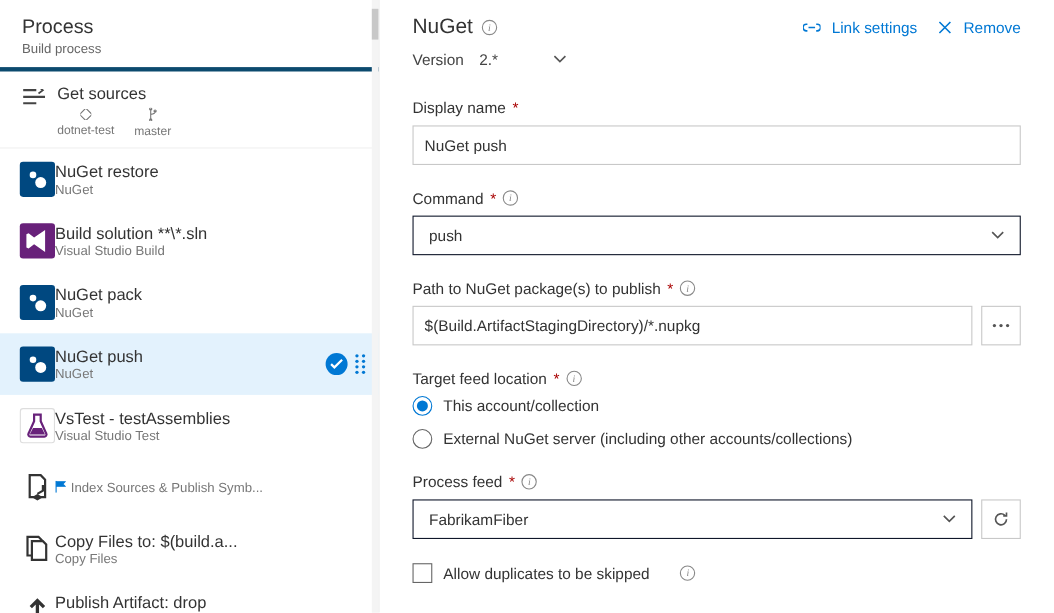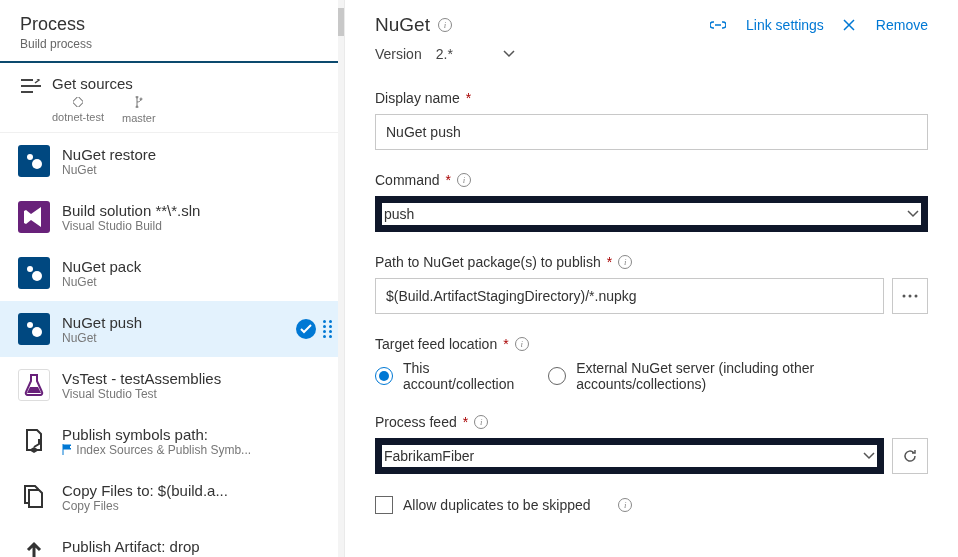--- a/index.html
+++ b/index.html
@@ -1,63 +1,63 @@
 <!DOCTYPE html>
 <html><head>
 <meta charset="utf-8">
 <style>
 * { box-sizing: border-box; margin: 0; padding: 0; }
 body { font-family: "Segoe UI", -apple-system, sans-serif; font-size: 14px; color: #333; background: #fff; width: 958px; height: 557px; overflow: hidden; display: flex; }
 .left-panel { width: 345px; height: 557px; border-right: 1px solid #eaeaea; overflow-y: auto; position: relative; }
 .left-scroll { position: absolute; right: 0; top: 0; bottom: 0; width: 6px; background: #f4f4f4; }
 .left-scroll-thumb { width: 6px; height: 28px; background: #c8c8c8; position: absolute; top: 8px; }
-.process-head { padding: 14px 20px 10px 20px; border-bottom: 2px solid #0c4a6e; }
+.process-head { padding: 14px 20px 10px 20px; border-bottom: 4px solid #0c4a6e; }
 .process-head h2 { font-size: 18px; font-weight: 400; color: #333; }
 .process-head .sub { font-size: 12px; color: #666; margin-top: 2px; }
 .gs-row { display: flex; align-items: flex-start; padding: 12px 20px 8px 20px; gap: 10px; border-bottom: 1px solid #f0f0f0; }
 .gs-icon { width: 22px; display: flex; justify-content: center; padding-top: 4px; }
 .gs-body { flex: 1; }
 .gs-title { font-size: 15px; color: #333; }
 .gs-meta { margin-top: 4px; font-size: 11px; color: #777; display: flex; gap: 18px; align-items: center; }
 .gs-meta span { display: inline-flex; align-items: center; gap: 4px; flex-direction: column; }
-.task { display: flex; align-items: center; padding: 8px 12px 8px 18px; gap: 12px; cursor: pointer; position: relative; height: 56px; }
+.task { display: flex; align-items: center; padding: 8px 12px 8px 18px; cursor: pointer; position: relative; height: 56px; }
 .task.selected { background: #e3f2fd; }
 .task-icon { width: 32px; height: 32px; border-radius: 3px; display: flex; align-items: center; justify-content: center; font-size: 18px; color: #fff; flex-shrink: 0; }
 .ic-nuget { background: #004880; }
 .ic-vs { background: #68217a; }
 .ic-test { background: #fff; border: 1px solid #ddd; }
 .ic-symbols, .ic-copy, .ic-artifact { background: #fff; }
 .task-body { flex: 1; min-width: 0; }
 .task-title { font-size: 15px; color: #333; white-space: nowrap; overflow: hidden; text-overflow: ellipsis; }
 .task-sub { font-size: 12px; color: #777; white-space: nowrap; overflow: hidden; text-overflow: ellipsis; }
 .task-badges { display: flex; align-items: center; gap: 6px; }
 .check-badge { width: 20px; height: 20px; border-radius: 50%; background: #0078d4; display: flex; align-items: center; justify-content: center; color: #fff; font-size: 12px; }
 .drag { width: 10px; display: flex; flex-direction: column; gap: 2px; padding: 2px 0; }
 .drag span { display: block; width: 3px; height: 3px; background: #0078d4; border-radius: 50%; margin-left: 1px; }
 .drag .row { display: flex; gap: 2px; }
 .right-panel { flex: 1; padding: 14px 30px 20px 30px; overflow-y: auto; }
 .rp-head { display: flex; justify-content: space-between; align-items: center; margin-bottom: 10px; }
 .rp-title-wrap { display: flex; align-items: center; gap: 8px; }
 .rp-head h2 { font-size: 19px; font-weight: 400; }
 .rp-actions { display: flex; gap: 18px; }
-.rp-action { color: #0078d4; font-size: 14px; cursor: pointer; display: flex; align-items: center; gap: 20px; }
+.rp-action { color: #0078d4; font-size: 14px; cursor: pointer; display: flex; align-items: center; gap: 10px; }
 .version-row { display: flex; align-items: center; gap: 14px; margin-bottom: 28px; font-size: 14px; color: #444; }
 .version-sel { display: flex; align-items: center; gap: 50px; cursor: pointer; }
 .version-sel .chev { font-size: 11px; color: #666; }
 .fg { margin-bottom: 22px; }
 .fg-label { font-size: 14px; color: #333; margin-bottom: 8px; display: flex; align-items: center; gap: 6px; }
 .req { color: #a80000; }
 .info-icon { width: 14px; height: 14px; border: 1px solid #888; border-radius: 50%; display: inline-flex; align-items: center; justify-content: center; font-size: 9px; color: #888; font-style: italic; font-family: Georgia, serif; cursor: help; }
 .text-input { width: 100%; height: 36px; border: 1px solid #c8c8c8; padding: 0 10px; font-size: 14px; color: #333; font-family: inherit; }
-.select-input { width: 100%; height: 36px; border: 7px solid #0f172a; padding: 0 2px; font-size: 14px; display: flex; align-items: center; justify-content: space-between; cursor: pointer; background: #fff; }
+.select-input { width: 100%; height: 36px; border: 1px solid #0f172a; padding: 0 14px; font-size: 14px; display: flex; align-items: center; justify-content: space-between; cursor: pointer; background: #fff; }
 .select-input .chev { font-size: 11px; color: #666; }
 .input-row { display: flex; gap: 8px; }
 .input-row .text-input, .input-row .select-input { flex: 1; }
 .btn-aux { width: 36px; height: 36px; border: 1px solid #c8c8c8; background: #fff; cursor: pointer; display: flex; align-items: center; justify-content: center; font-size: 16px; color: #555; }
-.radio-group { display: flex; flex-direction: row; gap: 12px; margin-top: 4px; }
+.radio-group { display: flex; flex-direction: column; gap: 12px; margin-top: 4px; }
 .radio-opt { display: flex; align-items: center; gap: 10px; cursor: pointer; }
 .radio { width: 18px; height: 18px; border: 1px solid #666; border-radius: 50%; position: relative; flex-shrink: 0; }
 .radio.checked { border-color: #0078d4; border-width: 1.5px; }
 .radio.checked::after { content: ''; position: absolute; width: 10px; height: 10px; background: #0078d4; border-radius: 50%; top: 50%; left: 50%; transform: translate(-50%, -50%); }
 .check-opt { display: flex; align-items: center; gap: 10px; cursor: pointer; }
 .checkbox { width: 18px; height: 18px; border: 1px solid #666; flex-shrink: 0; }
 svg { display: block; }
 </style>
 </head>
 <body>
@@ -181,21 +181,20 @@
       </div>
       <div class="task">
         <div class="task-icon ic-symbols">
           <svg width="28" height="28" viewBox="0 0 28 28">
             <path d="M7 3h10l4 4v16H7z" fill="none" stroke="#333" stroke-width="2"></path>
             <path d="M14 20l5-3v-5" stroke="#333" stroke-width="2" fill="none"></path>
             <path d="M14 20l-5 3 5 3 5-3z" fill="#333"></path>
           </svg>
         </div>
         <div class="task-body">
-          <div class="task-title">Publish symbols path:</div>
           <div class="task-sub"><svg width="11" height="11" style="display:inline;vertical-align:-1px">
               <path d="M1 0v11M1 1h8l-2 2 2 2H1" fill="#0078d4" stroke="#0078d4"></path>
             </svg> Index Sources &amp; Publish Symb...</div>
         </div>
       </div>
       <div class="task">
         <div class="task-icon ic-copy">
           <svg width="28" height="28" viewBox="0 0 28 28">
             <path d="M5 3h10l3 3v14H5z" fill="none" stroke="#333" stroke-width="2"></path>
             <path d="M9 7h10l3 3v14H9z" fill="#fff" stroke="#333" stroke-width="2"></path>

